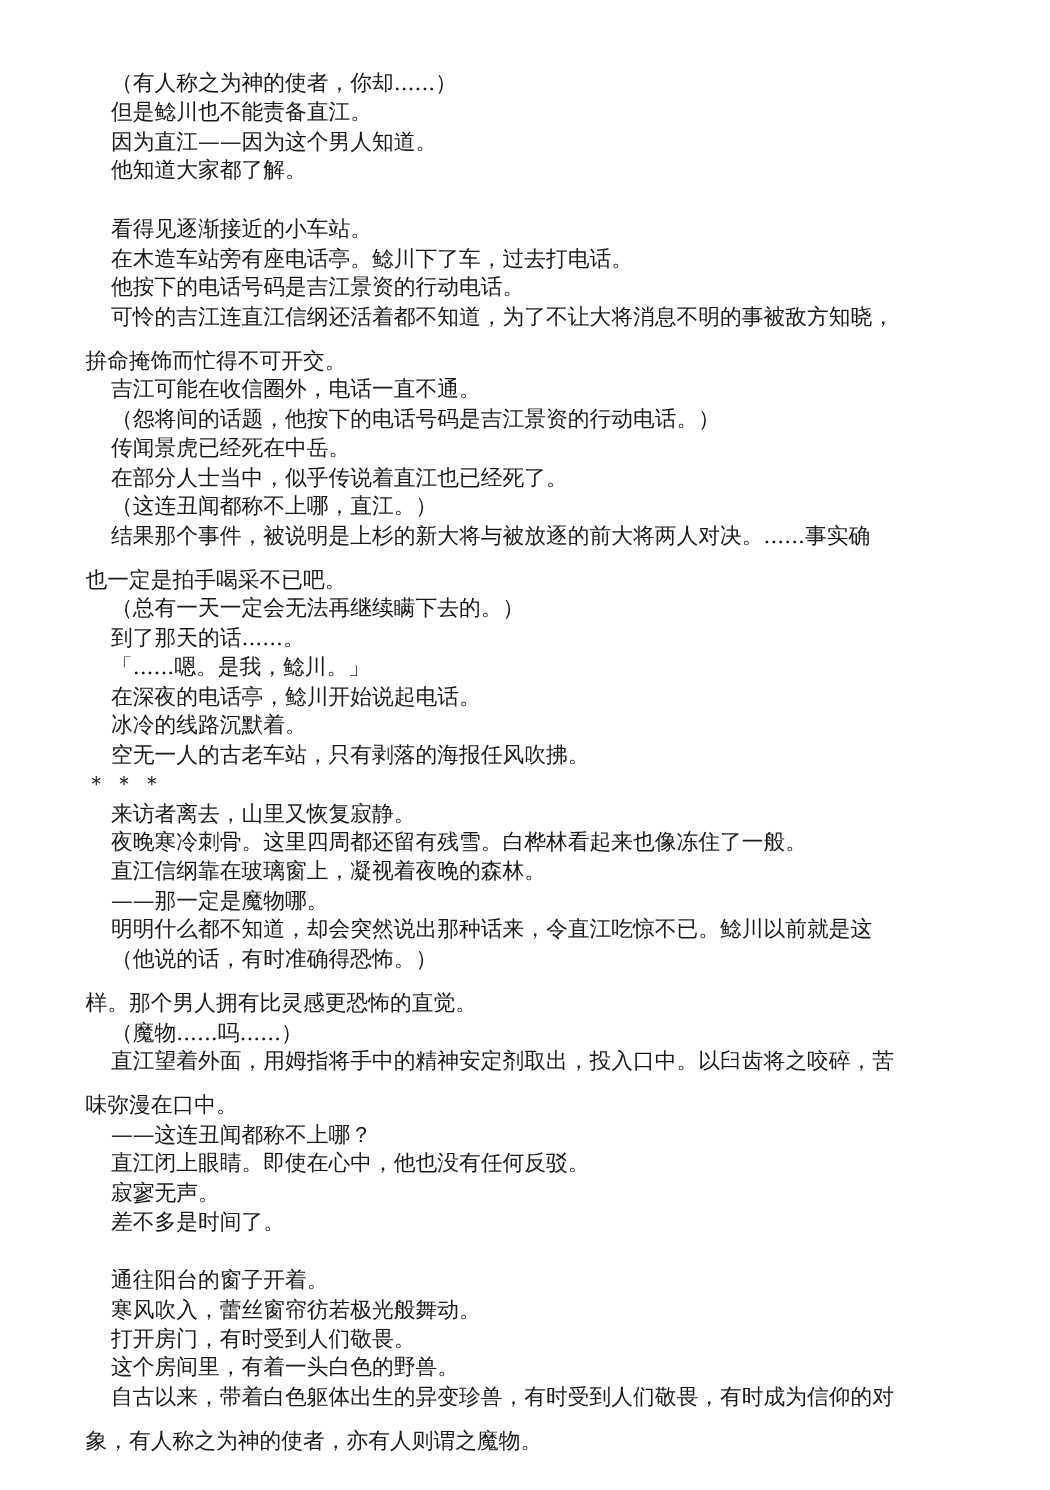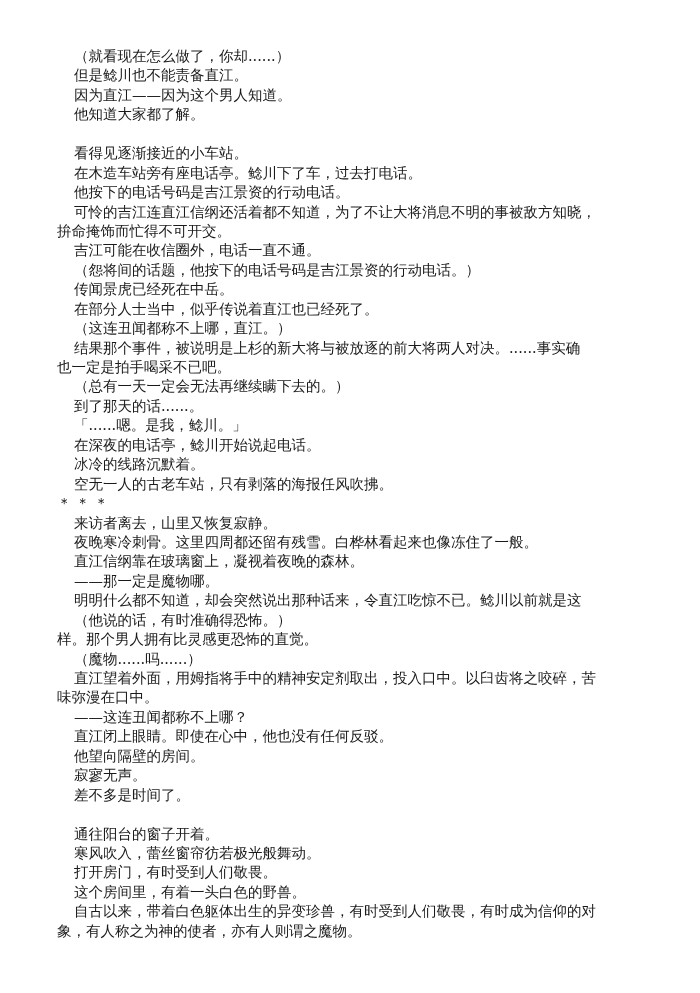--- a/index.html
+++ b/index.html
@@ -4,29 +4,29 @@
   <style>
     html, body { margin: 0; padding: 0; background: #ffffff; }
     body { width: 700px; height: 993px; position: relative; overflow: hidden; }
     .page {
       position: absolute; left: 57px; top: 47px; width: 600px;
       font-family: "DejaVu Serif", "Liberation Serif", serif;
       font-size: 14.5px; line-height: 19.45px; color: #1a1a1a;
     }
     .line { white-space: nowrap; height: 19.45px; }
     .para { text-indent: 17px; }
-    .cont { text-indent: 0; }
+    .cont { text-indent: 0; margin-top: 10px; }
     .blank { height: 19.45px; }
     .sep { text-indent: 0; letter-spacing: 4px; }
   </style>
 </head>
 <body>
 
 <div class="page" id="page">
-    <div class="line para">（就看现在怎么做了，你却......）</div>
+    <div class="line para">（有人称之为神的使者，你却......）</div>
     <div class="line para">但是鲶川也不能责备直江。</div>
     <div class="line para">因为直江——因为这个男人知道。</div>
     <div class="line para">他知道大家都了解。</div>
     <div class="line blank"></div>
     <div class="line para">看得见逐渐接近的小车站。</div>
     <div class="line para">在木造车站旁有座电话亭。鲶川下了车，过去打电话。</div>
     <div class="line para">他按下的电话号码是吉江景资的行动电话。</div>
     <div class="line para">可怜的吉江连直江信纲还活着都不知道，为了不让大将消息不明的事被敌方知晓，</div>
     <div class="line cont">拚命掩饰而忙得不可开交。</div>
     <div class="line para">吉江可能在收信圈外，电话一直不通。</div>
@@ -48,21 +48,20 @@
     <div class="line para">直江信纲靠在玻璃窗上，凝视着夜晚的森林。</div>
     <div class="line para">——那一定是魔物哪。</div>
     <div class="line para">明明什么都不知道，却会突然说出那种话来，令直江吃惊不已。鲶川以前就是这</div>
     <div class="line para">（他说的话，有时准确得恐怖。）</div>
     <div class="line cont">样。那个男人拥有比灵感更恐怖的直觉。</div>
     <div class="line para">（魔物......吗......）</div>
     <div class="line para">直江望着外面，用姆指将手中的精神安定剂取出，投入口中。以臼齿将之咬碎，苦</div>
     <div class="line cont">味弥漫在口中。</div>
     <div class="line para">——这连丑闻都称不上哪？</div>
     <div class="line para">直江闭上眼睛。即使在心中，他也没有任何反驳。</div>
-    <div class="line para">他望向隔壁的房间。</div>
     <div class="line para">寂寥无声。</div>
     <div class="line para">差不多是时间了。</div>
     <div class="line blank"></div>
     <div class="line para">通往阳台的窗子开着。</div>
     <div class="line para">寒风吹入，蕾丝窗帘彷若极光般舞动。</div>
     <div class="line para">打开房门，有时受到人们敬畏。</div>
     <div class="line para">这个房间里，有着一头白色的野兽。</div>
     <div class="line para">自古以来，带着白色躯体出生的异变珍兽，有时受到人们敬畏，有时成为信仰的对</div>
     <div class="line cont">象，有人称之为神的使者，亦有人则谓之魔物。</div>
   </div>

